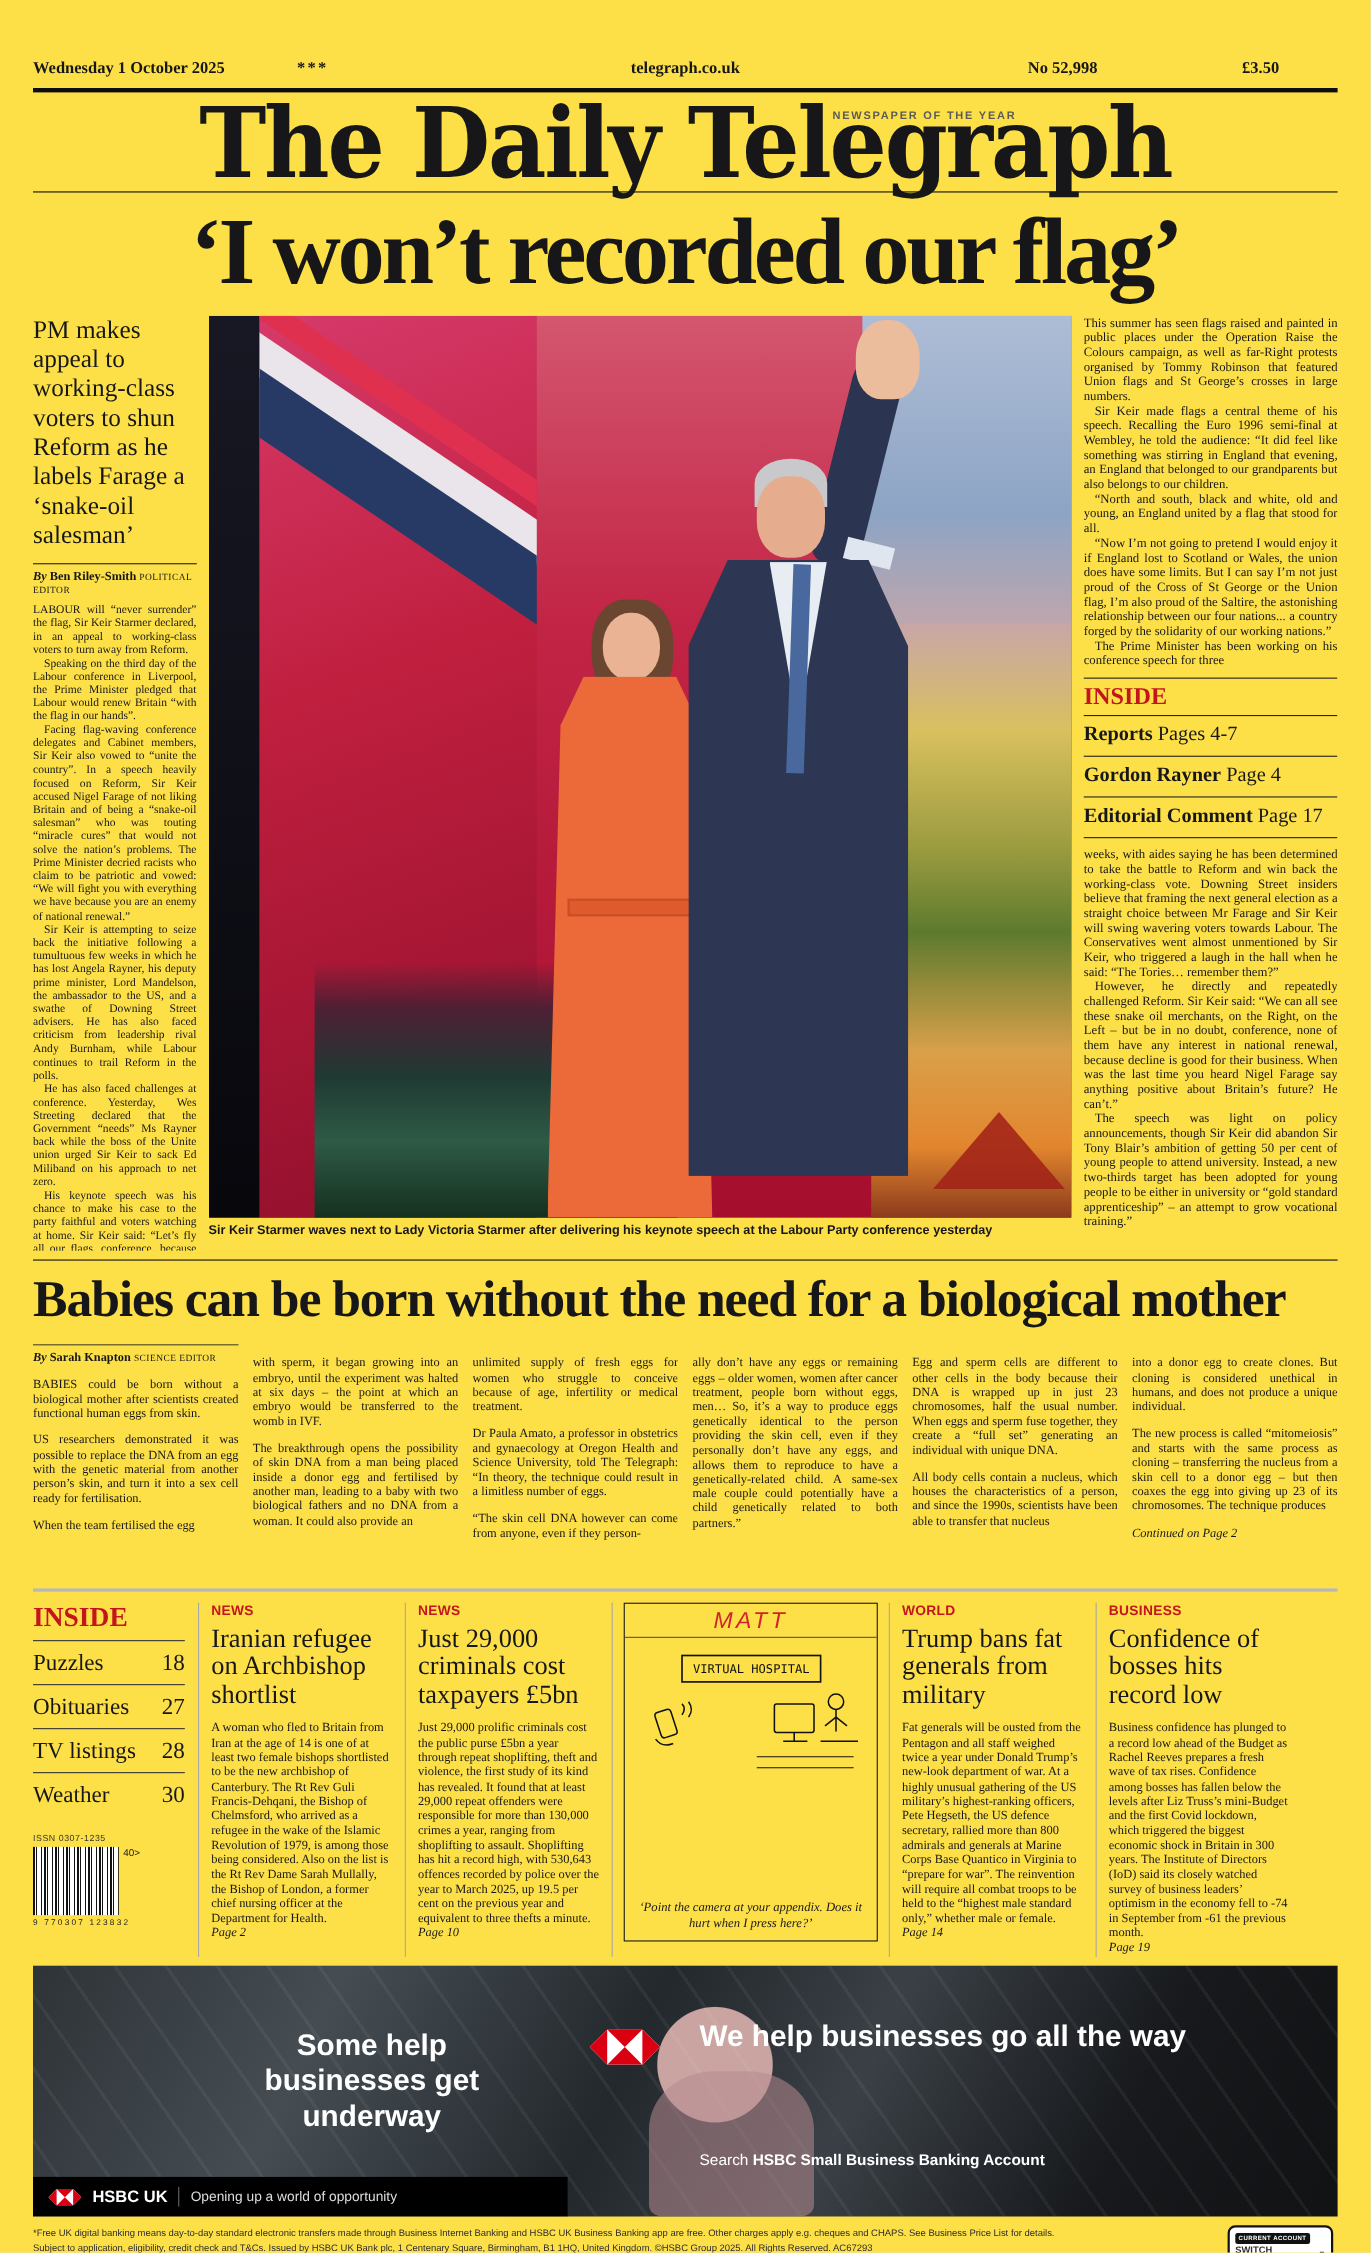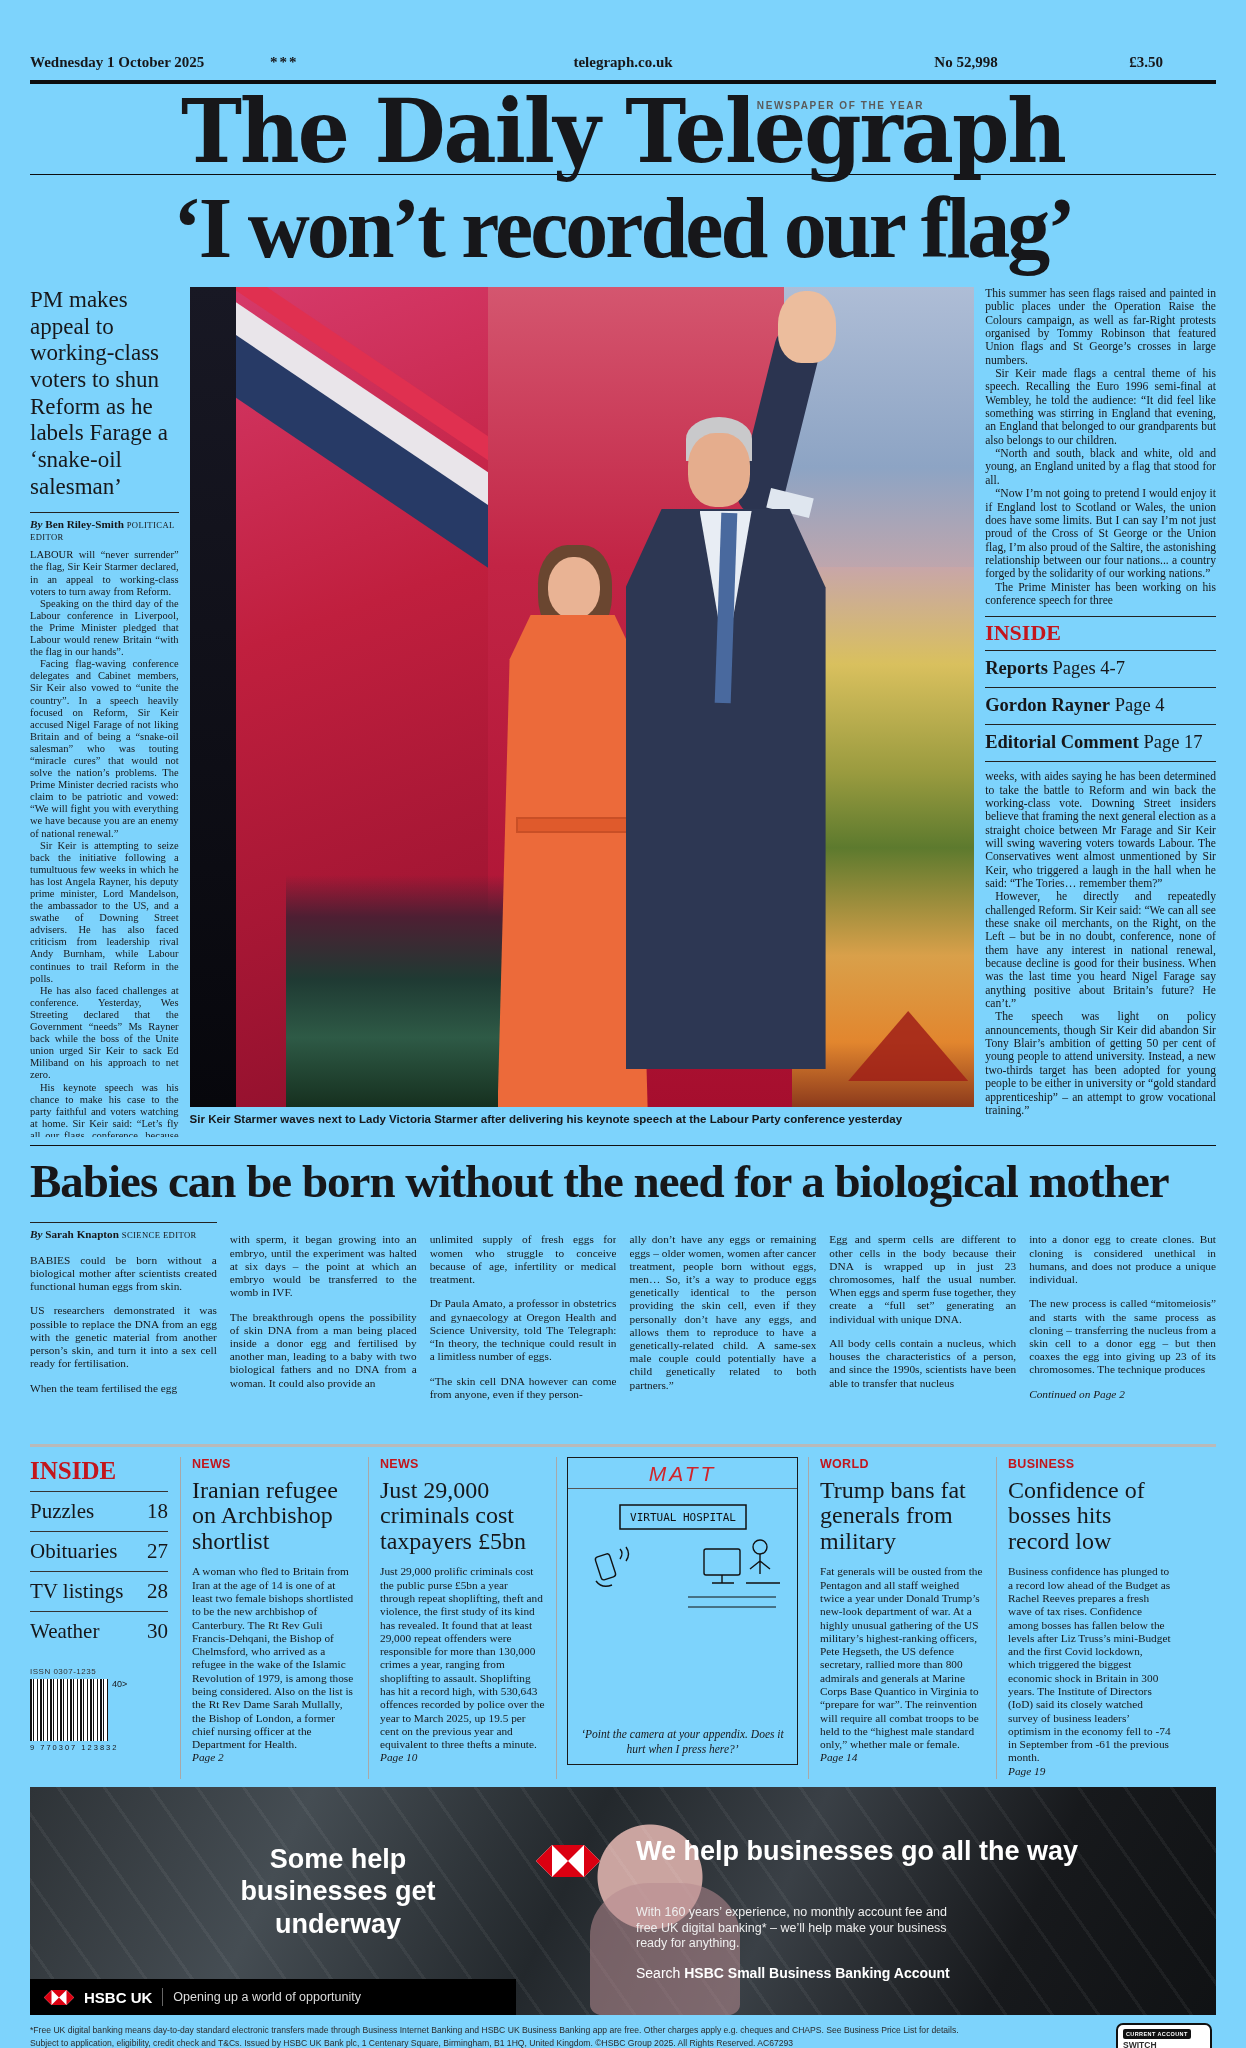--- a/index.html
+++ b/index.html
@@ -1,16 +1,16 @@
 <!DOCTYPE html>
 <html lang="en"><head>
 <meta charset="utf-8">
 <style>
   html,body{margin:0;padding:0;background:#e9e7e2;}
-  .page{width:1246px;height:2048px;background:#7dd3fc;margin:0 auto;position:relative;
+  .page{width:1246px;height:2048px;background:#fde047;margin:0 auto;position:relative;
         font-family:"Liberation Serif",serif;color:#17171a;box-sizing:border-box;
         padding:0 30px;overflow:hidden;}
   .spacer-top{height:54px;}
   
   .topbar{display:flex;align-items:baseline;font-weight:bold;font-size:15px;height:24px;}
   .tb-date{width:240px;}
   .tb-stars{width:120px;letter-spacing:2px;}
   .tb-site{flex:1;text-align:center;}
   .tb-issue{width:220px;text-align:center;}
   .tb-price{width:140px;text-align:center;}
@@ -117,21 +117,21 @@
         radial-gradient(circle at 620px 90px, #caa4a0 0 52px, rgba(0,0,0,0) 53px),
         linear-gradient(115deg,#2e3337 0%,#454d53 22%,#23282c 45%,#3a4046 62%,#17191c 82%,#101214 100%);}
   .ad-streaks{position:absolute;inset:0;background:repeating-linear-gradient(55deg,rgba(255,255,255,.05) 0 3px,rgba(0,0,0,0) 3px 38px);}
   .ad-fig{position:absolute;left:560px;top:96px;width:150px;height:132px;background:#b78a8f;
       border-radius:40% 40% 8% 8%;opacity:.55;}
   .ad-left-h{position:absolute;left:176px;top:56px;width:264px;text-align:center;font-weight:bold;
              font-size:27px;line-height:1.2;}
   .ad-logo{position:absolute;left:506px;top:58px;}
   .ad-right-h{position:absolute;left:606px;top:48px;font-weight:bold;font-size:27px;line-height:1.2;}
   .ad-body{position:absolute;left:606px;top:118px;width:330px;font-size:12.5px;line-height:1.25;color:#eee;}
-  .ad-search{position:absolute;left:606px;top:178px;font-size:14px;}
+  .ad-search{position:absolute;left:606px;top:168px;font-size:14px;}
   .ad-search b{font-weight:bold;}
   .hsbc-bar{position:absolute;left:0;bottom:0;width:486px;height:36px;background:#000;display:flex;
             align-items:center;gap:10px;padding:0 14px;box-sizing:border-box;}
   .hsbc-bar .wordmark{font-weight:bold;font-size:15px;}
   .bar-sep{width:1px;height:18px;background:#666;}
   .bar-slogan{font-size:12.5px;color:#ddd;}
   
   .footer{position:relative;padding-top:9px;font-family:"Liberation Sans",sans-serif;
           font-size:8.6px;color:#2c2c2c;line-height:1.5;}
   .footer .fline{width:1020px;}
@@ -369,21 +369,20 @@
     <div class="ad-logo">
       <svg width="64" height="32" viewBox="0 0 64 32">
         <polygon points="16,0 48,0 64,16 48,32 16,32 0,16" fill="#ffffff"></polygon>
         <polygon points="0,16 16,0 16,32" fill="#db0011"></polygon>
         <polygon points="64,16 48,0 48,32" fill="#db0011"></polygon>
         <polygon points="16,0 48,0 32,16" fill="#db0011"></polygon>
         <polygon points="16,32 48,32 32,16" fill="#db0011"></polygon>
       </svg>
     </div>
     <div class="ad-right-h">We help businesses go all the way</div>
-    <div class="ad-body">With 160 years’ experience, no monthly account fee and free UK digital banking* – we’ll help make your business ready for anything.</div>
     <div class="ad-search">
       <span>Search </span><b>HSBC Small Business Banking Account</b>
     </div>
     <div class="hsbc-bar">
       <svg width="30" height="15" viewBox="0 0 64 32">
         <polygon points="16,0 48,0 64,16 48,32 16,32 0,16" fill="#ffffff"></polygon>
         <polygon points="0,16 16,0 16,32" fill="#db0011"></polygon>
         <polygon points="64,16 48,0 48,32" fill="#db0011"></polygon>
         <polygon points="16,0 48,0 32,16" fill="#db0011"></polygon>
         <polygon points="16,32 48,32 32,16" fill="#db0011"></polygon>

